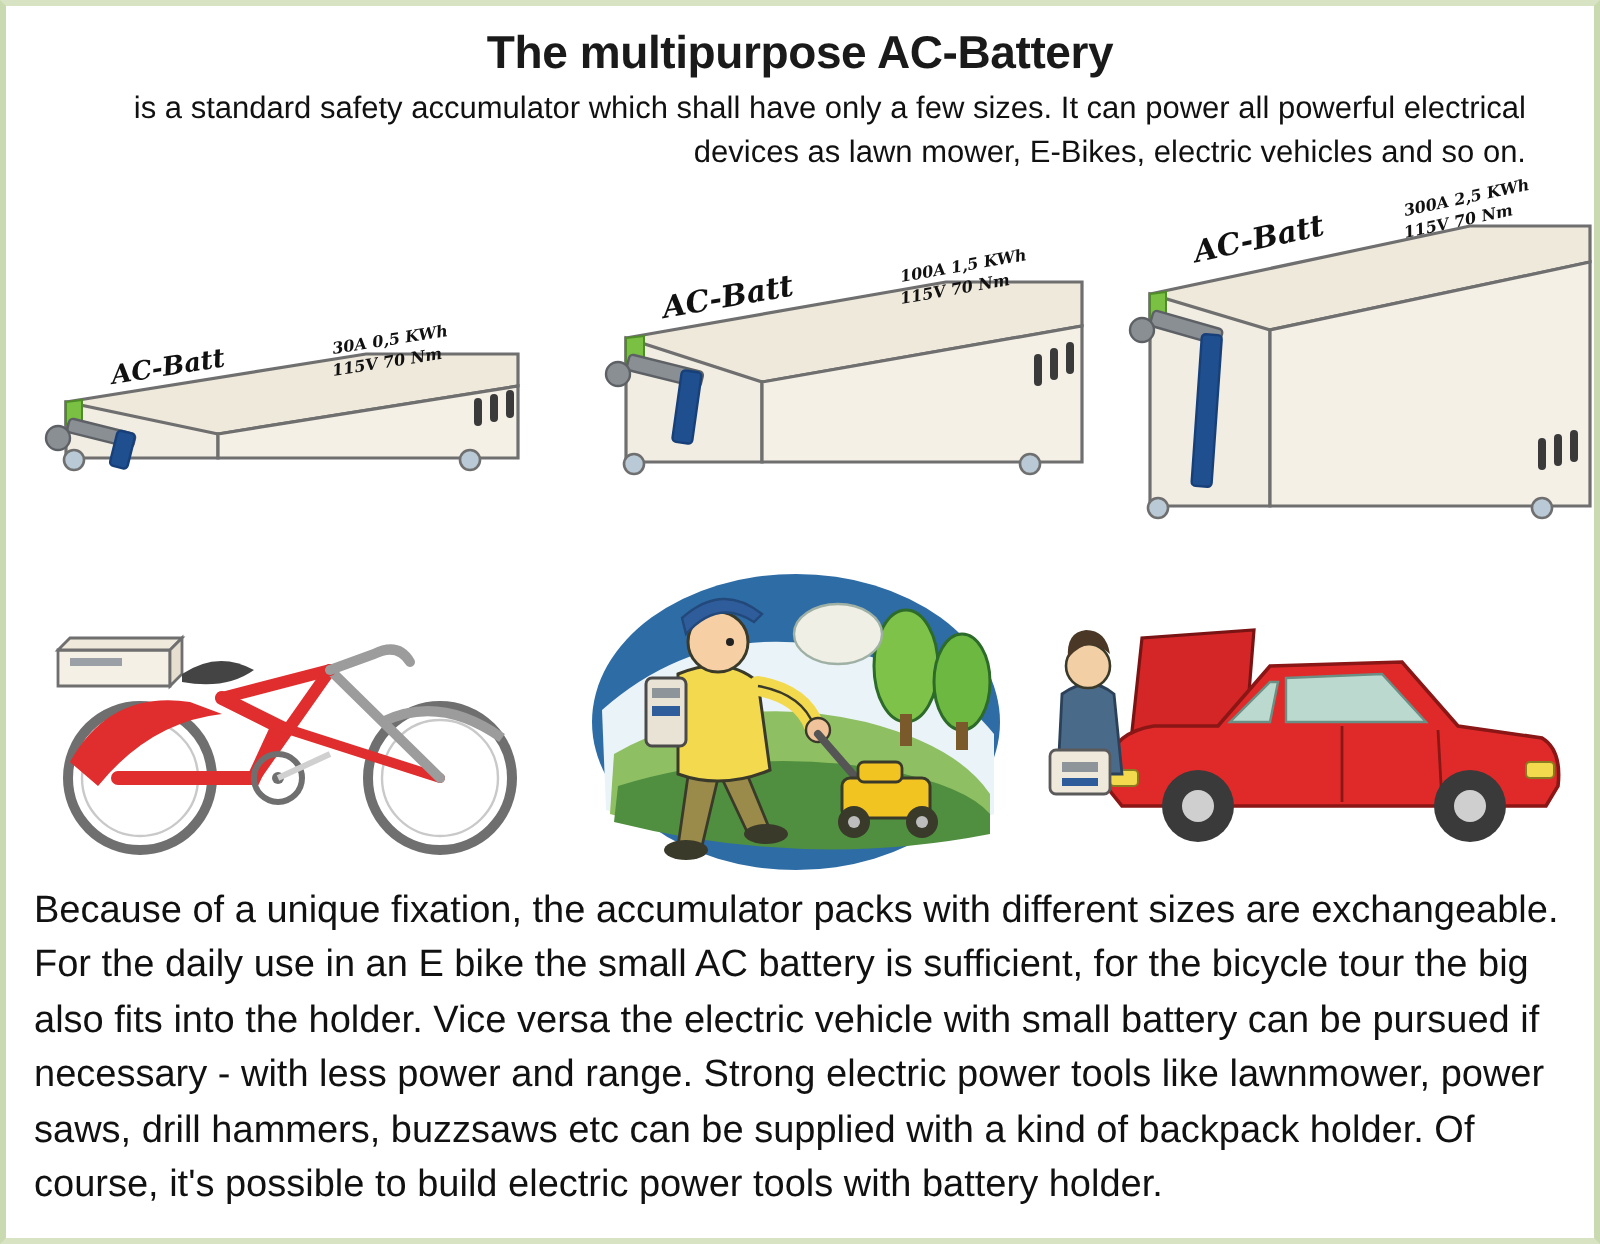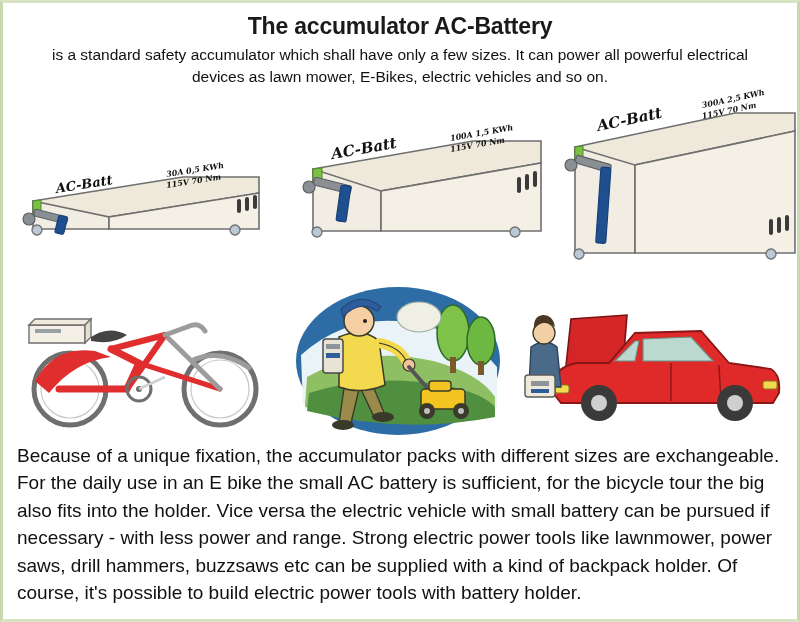--- a/index.html
+++ b/index.html
@@ -26,21 +26,21 @@
     background: #ffffff;
   }
   .title {
     text-align: center;
     font-size: 23px;
     font-weight: bold;
     margin: 10px 0 4px 0;
     letter-spacing: -0.2px;
   }
   .subtitle {
-    text-align: center;
+    text-align: right;
     font-size: 15.5px;
     line-height: 1.45;
     padding: 0 34px;
     color: #111;
   }
   .battery-row {
     position: relative;
     height: 180px;
     margin-top: 18px;
   }
@@ -107,21 +107,21 @@
     top: 2px;
     width: 265px;
     height: 145px;
   }
 </style>
 </head>
 <body>
 
 <div class="slide">
 
-  <div class="title">The accumulator AC-Battery</div>
+  <div class="title">The multipurpose AC-Battery</div>
   <div class="subtitle">is a standard safety accumulator which shall have only a few sizes. It can power all powerful electrical devices as lawn mower, E-Bikes, electric vehicles and so on.</div>
 
   <div class="battery-row">
 
     <div class="battery" style="left:12px; top:56px; width:240px; height:80px;">
       <svg width="250" height="100" viewBox="0 0 250 100">
         <polygon points="18,38 168,14 244,14 244,30 94,54 18,54" fill="#efe9dc" stroke="#6f6f6f" stroke-width="1.6"></polygon>
         <polygon points="18,38 18,66 94,66 94,54" fill="#f2ede2" stroke="#6f6f6f" stroke-width="1.6"></polygon>
         <polygon points="94,54 94,66 244,66 244,30" fill="#f5f0e6" stroke="#6f6f6f" stroke-width="1.6"></polygon>
 

